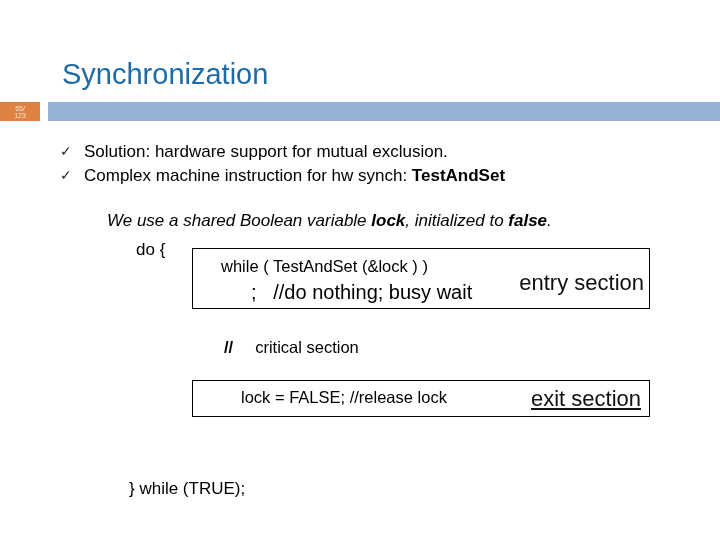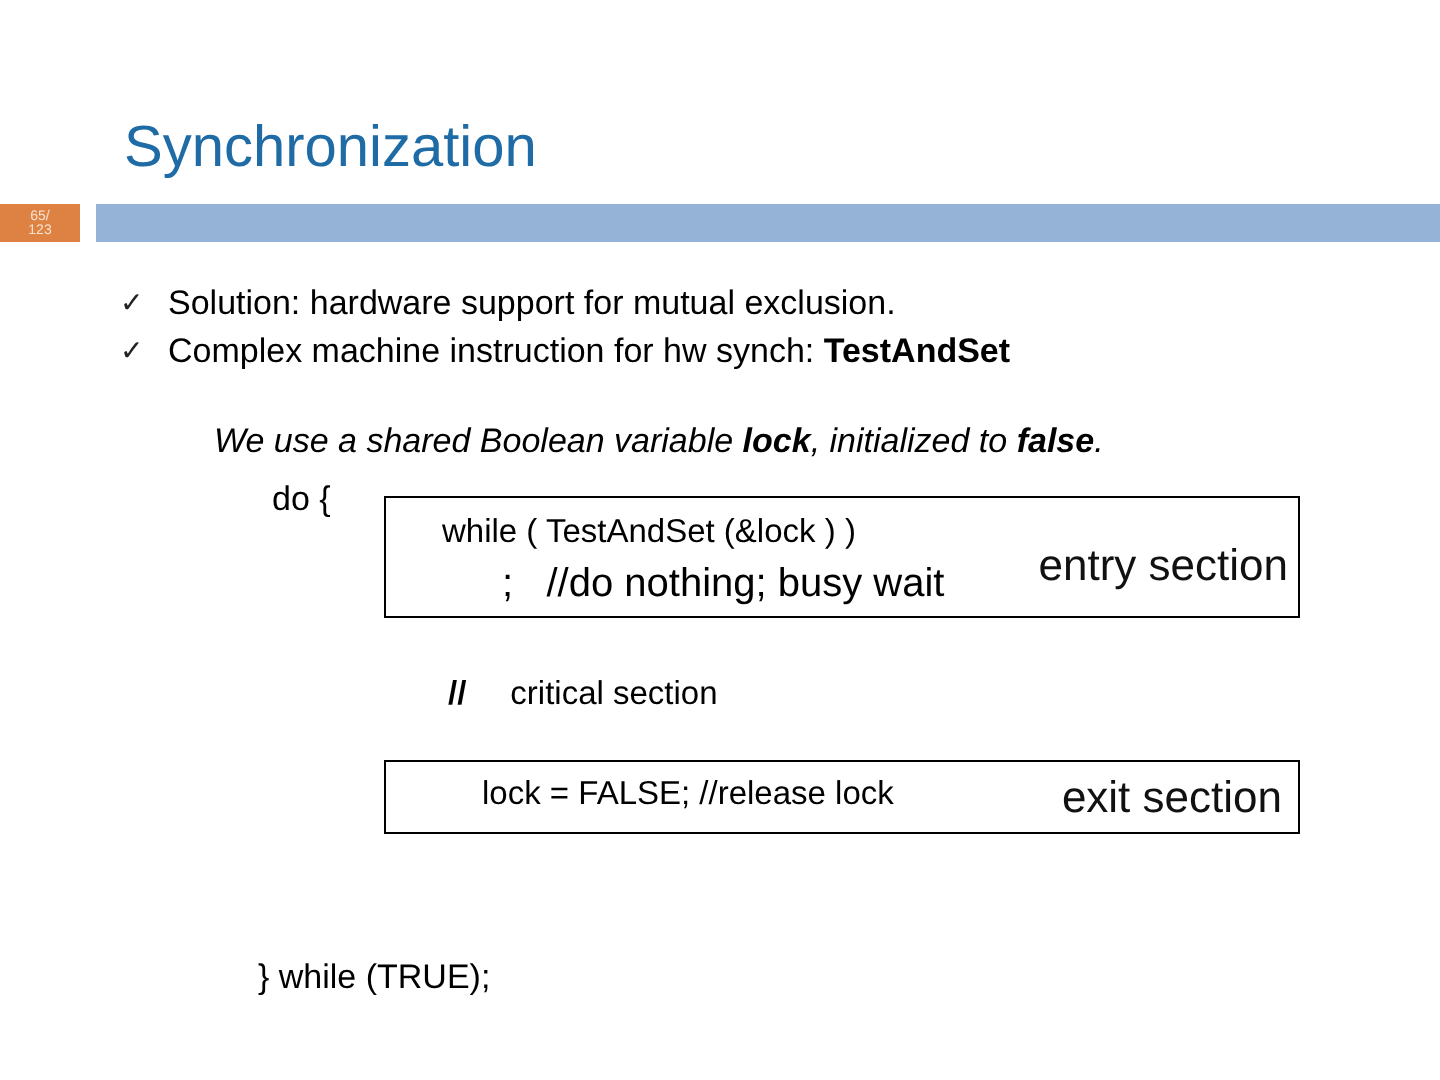--- a/index.html
+++ b/index.html
@@ -51,21 +51,21 @@
     position: absolute; left: 192px; width: 458px;
     border: 1.5px solid #000; box-sizing: border-box;
   }
   .entry-box { top: 248px; height: 61px; }
   .exit-box  { top: 380px; height: 37px; }
 
   .while-line { position: absolute; left: 28px; top: 8px;  font-size: 16.5px; }
   .busy-line  { position: absolute; left: 58px; top: 32px; font-size: 20px; text-align: center; }
   .section-label { position: absolute; font-size: 22px; color: #111; }
   .entry-label { right: 5px; top: 21px; }
-  .exit-label  { right: 8px; top: 5px; }
+  .exit-label  { right: 8px; top: 5px; text-decoration: underline; }
   .exit-code-line { position: absolute; left: 20px; top: 7px; font-size: 16.5px; margin-left: 28px; }
 
   .comment-line { position: absolute; font-size: 16.5px; }
   .critical-line  { left: 224px; top: 338px; }
   .remainder-line { left: 235px; top: 433px; }
   .comment-line .slashes { font-weight: bold; margin-right: 22px; }
   .remainder-line .slashes { margin-right: 32px; }
 </style>
 </head>
 <body>

